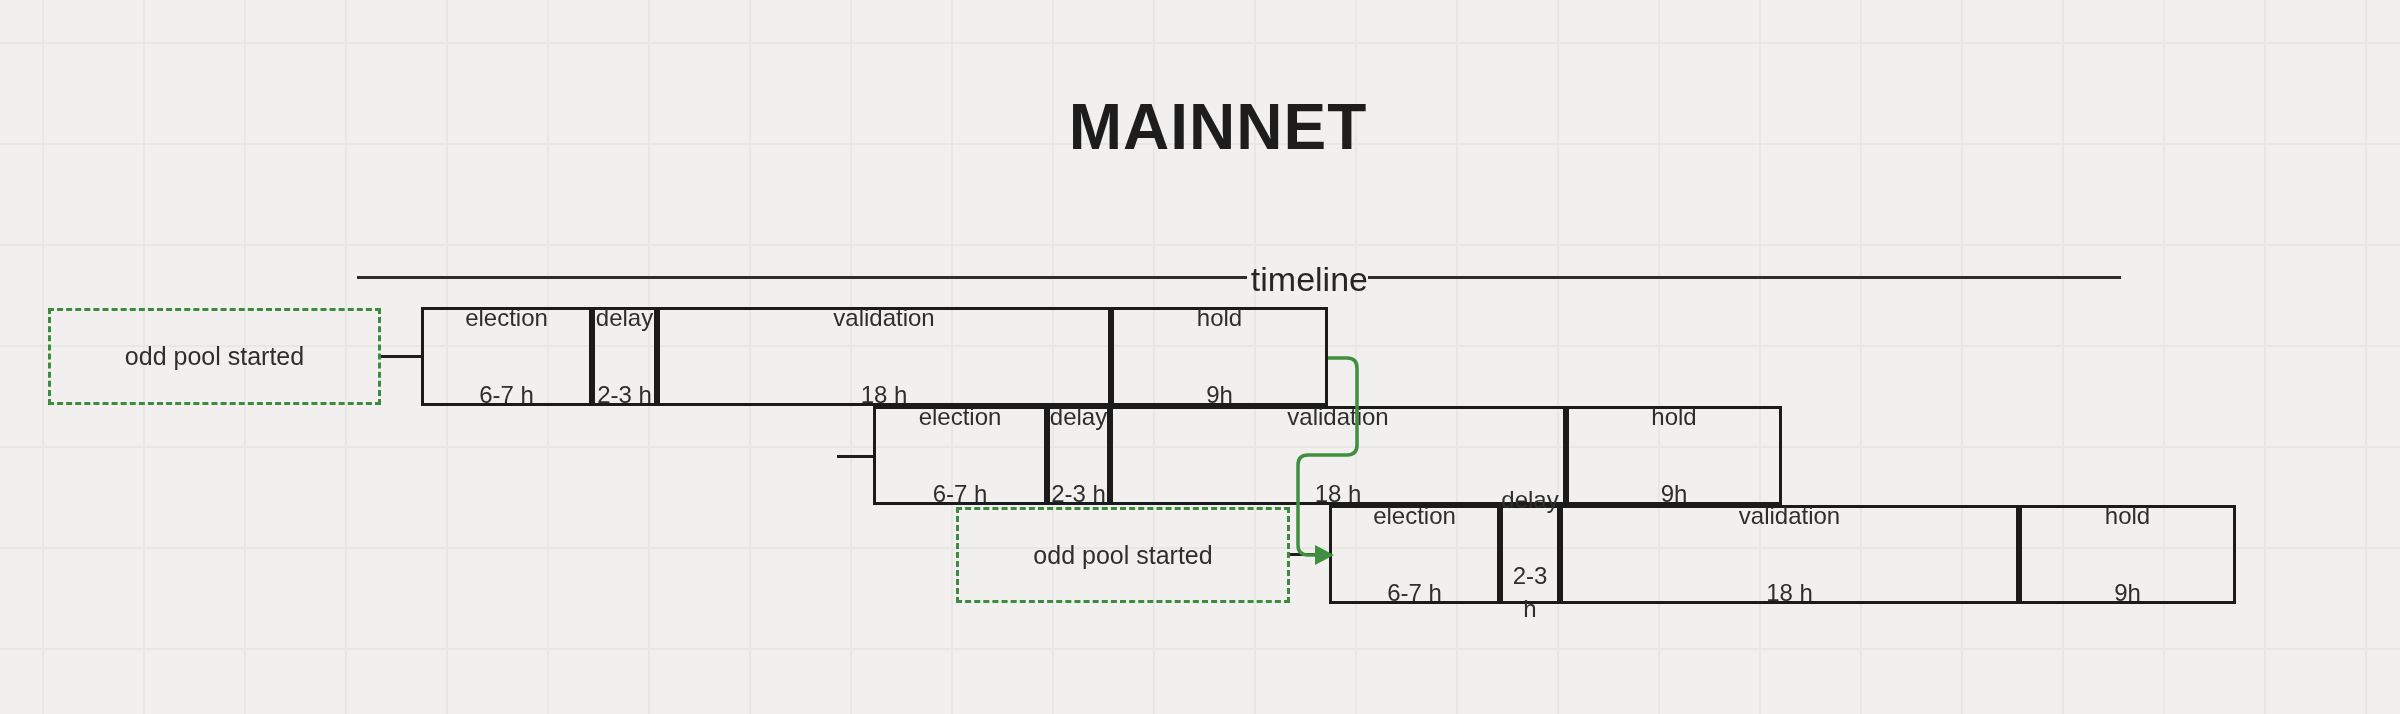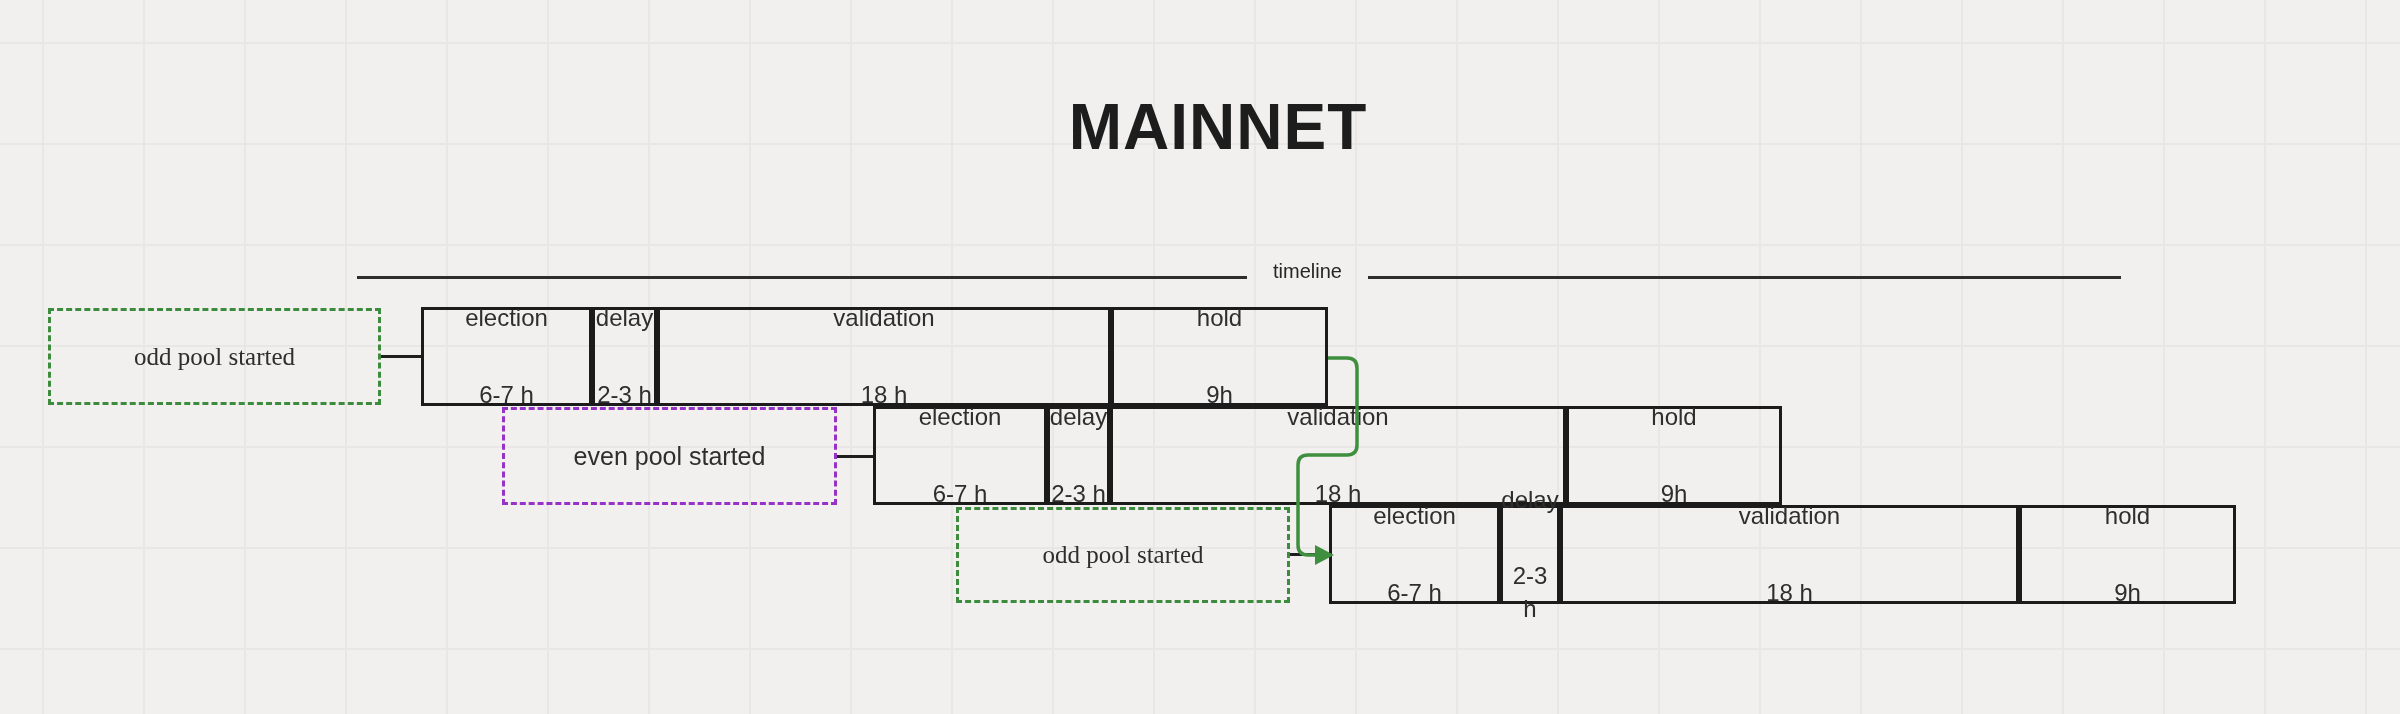--- a/index.html
+++ b/index.html
@@ -24,29 +24,29 @@
   .title{
     left:0;top:90px;width:2436px;
     text-align:center;
     font-size:64px;font-weight:800;
     letter-spacing:1px;
     color:#1d1d1d;
   }
   .tl-line{height:3px;background:#2d2d2d;top:276px;}
   .tl-label{
     top:260px;left:1247px;width:121px;
-    text-align:center;font-size:20px;color:#262626;
+    text-align:right;font-size:34px;color:#262626;
   }
   .dashed-box{
     box-sizing:border-box;
     display:flex;align-items:center;justify-content:center;
     background:transparent;
     font-size:25px;color:#2e2e2e;
   }
-  .dashed-green{border:3px dashed #3d8b3d;font-family:Liberation Serif, serif;}
+  .dashed-green{border:3px dashed #3d8b3d;}
   .dashed-purple{border:3px dashed #9632c8;}
   .phase{
     box-sizing:border-box;
     border:3px solid #1b1b1b;
     background:transparent;
     display:flex;flex-direction:column;
     align-items:center;justify-content:center;
     text-align:center;
     font-size:24px;color:#2e2e2e;
     line-height:1.35;
@@ -81,23 +81,20 @@
   </div>
   <div class="abs phase" style="left:657px;top:307px;width:454px;height:99px;">
     <span>validation</span>
     <span>18 h</span>
   </div>
   <div class="abs phase" style="left:1111px;top:307px;width:217px;height:99px;">
     <span>hold</span>
     <span>9h</span>
   </div>
 
-  <div class="abs dashed-box dashed-purple" style="left:502px;top:407px;width:335px;height:98px;">
-    <span>even pool started</span>
-  </div>
   <div class="abs conn" style="left:837px;top:455px;width:36px;"></div>
 
   <div class="abs phase" style="left:873px;top:406px;width:174px;height:99px;">
     <span>election</span>
     <span>6-7 h</span>
   </div>
   <div class="abs phase" style="left:1047px;top:406px;width:63px;height:99px;">
     <span>delay</span>
     <span>2-3 h</span>
   </div>

